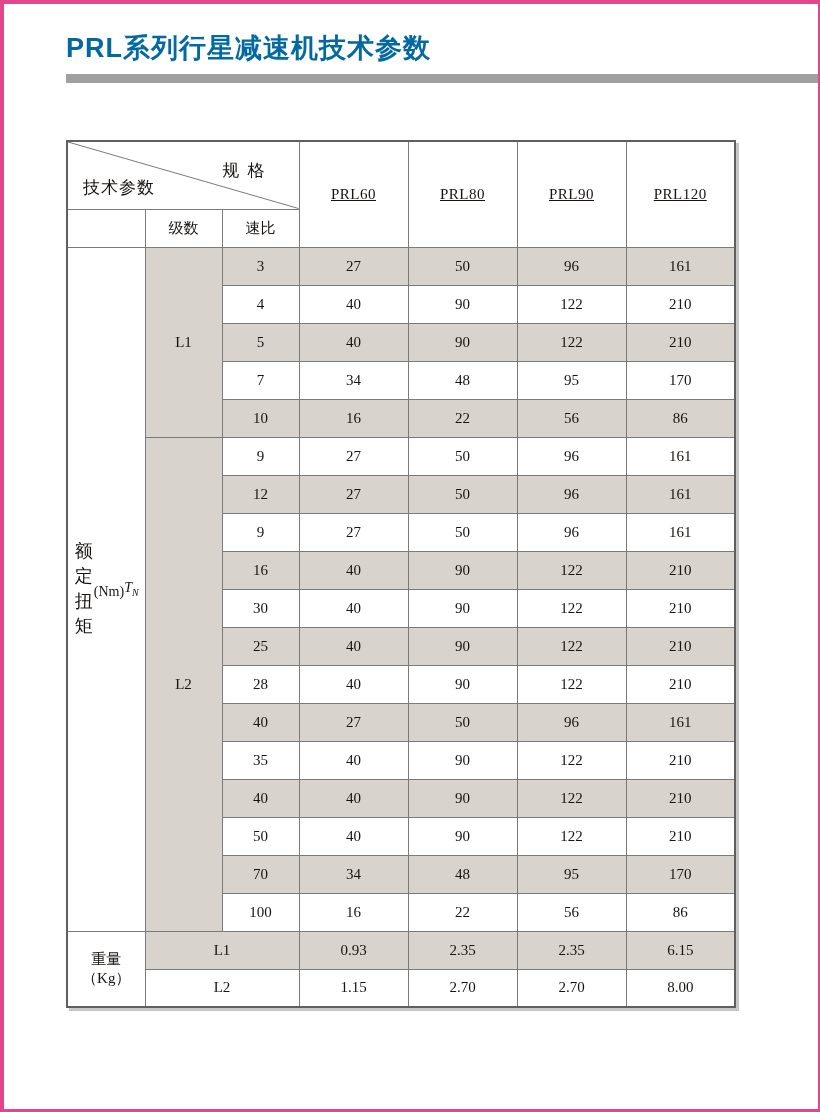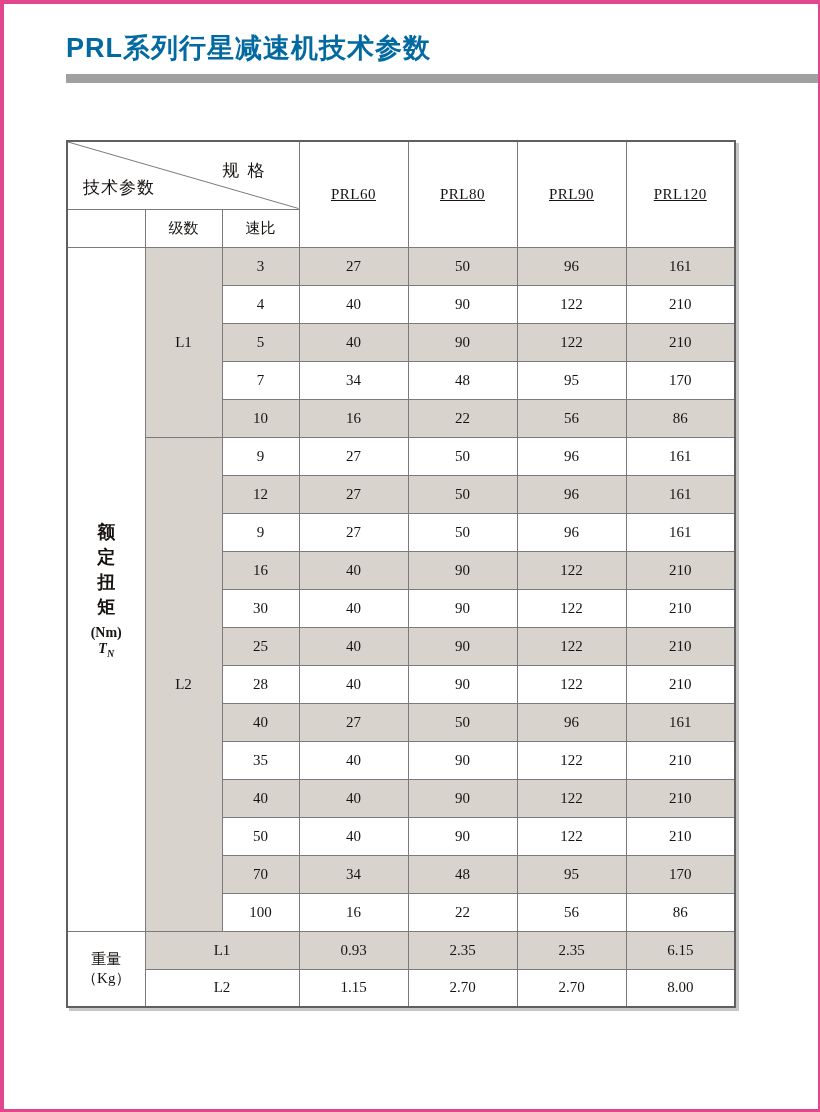--- a/index.html
+++ b/index.html
@@ -35,21 +35,21 @@
   .shade{background:#d8d4cd;}
   .colhead{font-family:"Liberation Sans", sans-serif;font-size:17px;letter-spacing:0.5px;text-decoration:underline;}
   .subhead{font-size:17px;}
   
   td.diag{position:relative;margin-left:44px;}
   td.diag svg{position:absolute;left:0;top:0;width:100%;height:100%;display:block;}
   .spec-label{position:absolute;top:17px;right:32px;font-size:17px;letter-spacing:2px;}
   .param-label{position:absolute;left:15px;bottom:10px;font-size:17px;letter-spacing:1px;}
   
   td.torque-cell{vertical-align:middle;}
-  .torque-wrap{display:flex;flex-direction:column;align-items:center;justify-content:center;font-weight:bold;}
+  .torque-wrap{display:flex;flex-direction:row;align-items:center;justify-content:center;}
   .torque-chars{width:20px;font-size:18px;line-height:25px;letter-spacing:0;}
   .torque-unit{font-size:14px;margin-top:5px;}
   .torque-symbol{font-size:14px;font-style:italic;margin-top:0;}
   .torque-symbol sub{font-size:10px;font-style:italic;}
   .stage-cell{font-size:16px;margin-left:13px;}
   .weight-label{font-size:16px;}
   
   .footer{position:absolute;left:0;top:1050px;width:820px;height:60px;}
 </style>
 </head>

